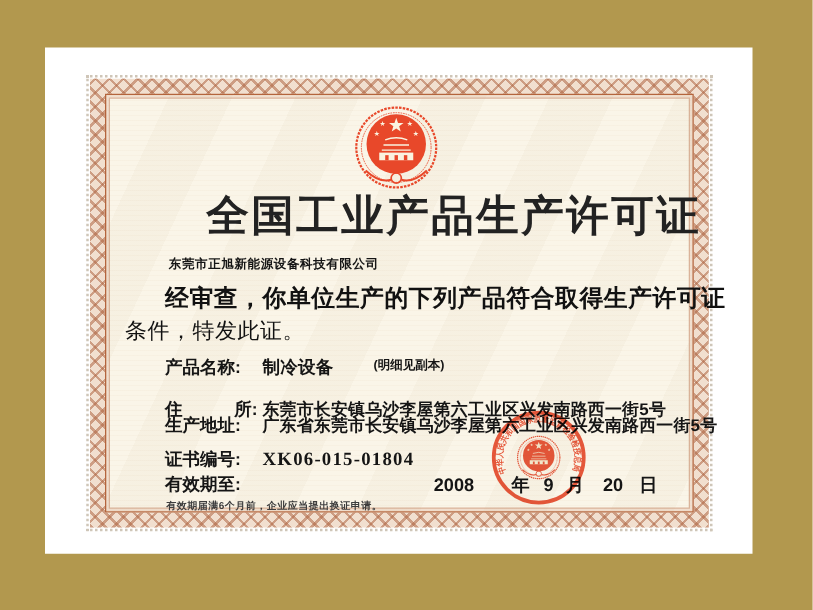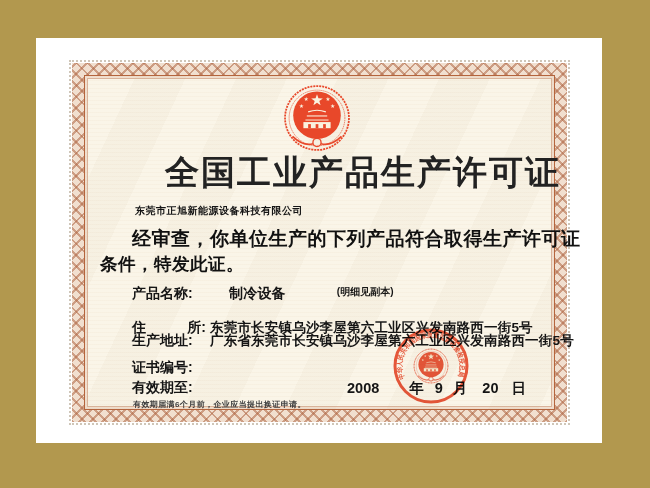--- a/index.html
+++ b/index.html
@@ -47,33 +47,33 @@
   .company{
     position:absolute;left:85px;top:166px;
     font-size:10px;font-weight:700;color:#151515;letter-spacing:.5px;margin-left:14px;
   }
   .st1{
     position:absolute;left:96px;top:188px;
     font-size:19px;font-weight:800;color:#111;letter-spacing:.5px;white-space:nowrap;
   }
   .st2{
     position:absolute;left:64px;top:214px;
-    font-size:17.5px;font-weight:700;color:#111;letter-spacing:.5px;
+    font-size:17.5px;font-weight:400;color:#111;letter-spacing:.5px;
   }
   .row{
     position:absolute;left:96px;display:flex;align-items:baseline;
     font-weight:700;color:#151515;white-space:nowrap;
   }
   .row .lbl{
     display:inline-flex;width:74px;justify-content:flex-start;
     font-size:14px;font-weight:800;flex:0 0 74px;margin-right:4px;
   }
   .row .lbl.just{justify-content:space-between;}
   .row .val{font-size:13.5px;font-weight:700;letter-spacing:.2px;}
-  .row-product{top:247px;gap:19px;}
+  .row-product{top:247px;}
   .row-product .val{font-size:14px;}
   .row-product .note{font-size:10px;font-weight:700;position:relative;top:-3px;margin-left:4px;padding-left:28px;}
   .row-address{top:281px;}
   .row-prodaddr{top:294px;}
   .row-certno{top:321px;}
   .row-certno .val{font-family:"Liberation Serif","DejaVu Serif",serif;font-size:15px;letter-spacing:1px;}
   .row-valid{top:341px;}
   .row-valid .val{font-size:14px;}
   .issue{
     position:absolute;left:311px;top:341px;display:flex;align-items:baseline;
@@ -149,20 +149,21 @@
       <span class="val">东莞市长安镇乌沙李屋第六工业区兴发南路西一街5号</span>
     </div>
 
     <div class="row row-prodaddr">
       <span class="lbl">生产地址:</span>
       <span class="val">广东省东莞市长安镇乌沙李屋第六工业区兴发南路西一街5号</span>
     </div>
 
     <div class="row row-certno">
       <span class="lbl">证书编号:</span>
+      <span class="val">XK06-015-01804</span>
     </div>
 
     <div class="row row-valid">
       <span class="lbl">有效期至:</span>
     </div>
 
     <div class="issue">
       <span>2008</span>
       <span class="yu">年</span>
       <span class="mo">9</span>

